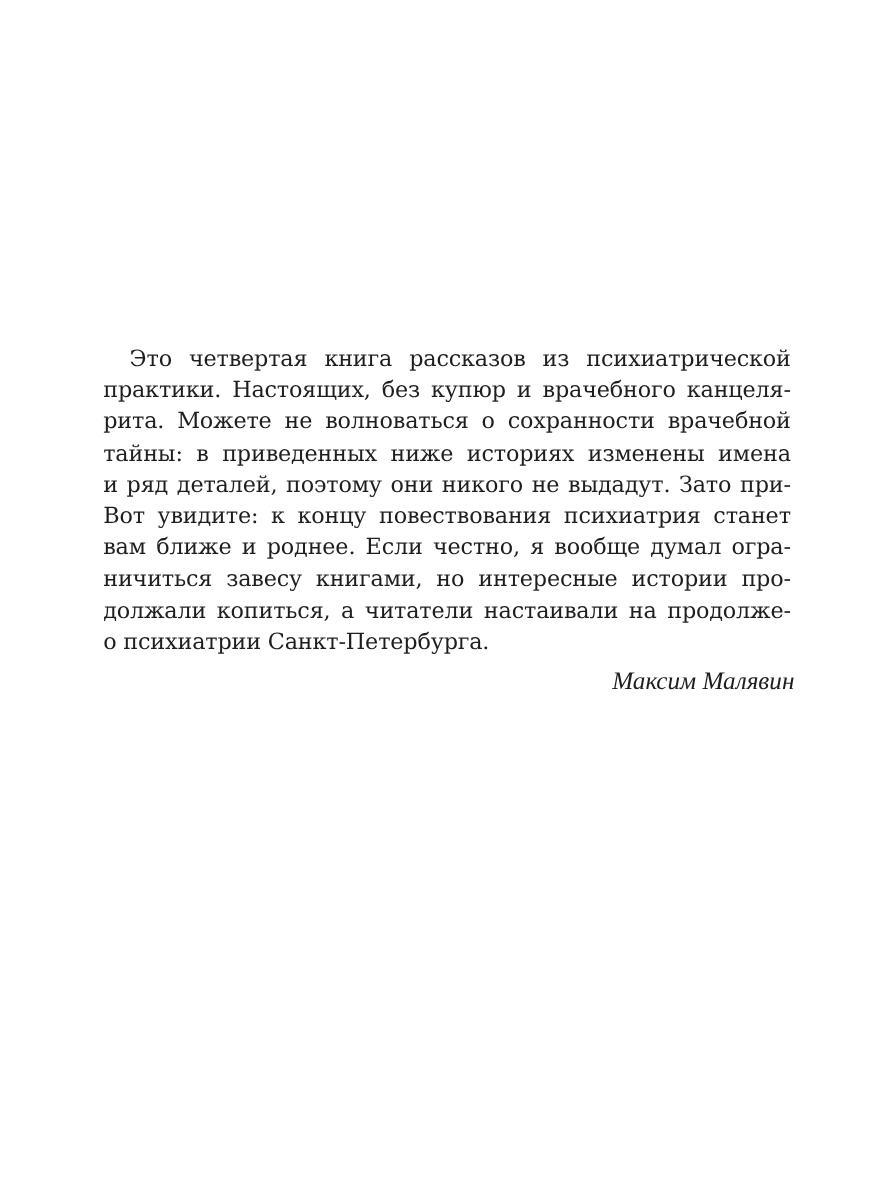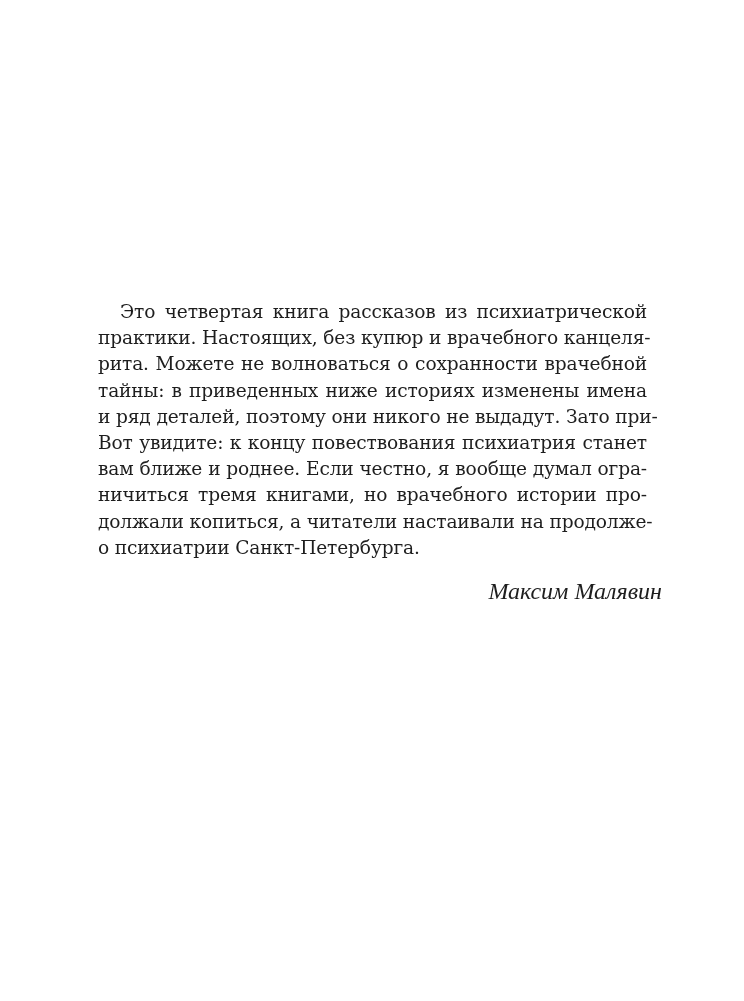--- a/index.html
+++ b/index.html
@@ -15,21 +15,21 @@
       font-family: "DejaVu Serif", "Liberation Serif", serif;
       color: #1e1e1e;
     }
     .page {
       position: absolute;
       left: 82px;
       top: 283px;
       width: 581px;
     }
     .text-block {
-      margin: 16px;
+      margin: 4px;
       padding: 0;
     }
     .line {
       display: block;
       height: 26.2px;
       line-height: 26.2px;
       font-size: 18.6px;
       white-space: nowrap;
       text-align: justify;
       text-align-last: justify;
@@ -40,37 +40,37 @@
     }
     .line.last {
       text-align: left;
       text-align-last: left;
     }
     .signature {
       display: block;
       text-align: right;
       font-style: italic;
       font-family: "Liberation Serif", "DejaVu Serif", serif;
-      font-size: 24px;
+      font-size: 21px;
       height: 28px;
       line-height: 28px;
       margin-top: 2px;
       padding-right: 1px;
     }
   </style>
 </head>
 <body>
 
 <div class="page">
   <div class="text-block">
     <span class="line first">Это четвертая книга рассказов из психиатрической</span>
     <span class="line">практики. Настоящих, без купюр и врачебного канцеля-</span>
     <span class="line">рита. Можете не волноваться о сохранности врачебной</span>
     <span class="line">тайны: в приведенных ниже историях изменены имена</span>
     <span class="line">и ряд деталей, поэтому они никого не выдадут. Зато при-</span>
     <span class="line">Вот увидите: к концу повествования психиатрия станет</span>
     <span class="line">вам ближе и роднее. Если честно, я вообще думал огра-</span>
-    <span class="line">ничиться тремя книгами, но врачебного истории про-</span>
+    <span class="line">ничиться завесу книгами, но интересные истории про-</span>
     <span class="line">должали копиться, а читатели настаивали на продолже-</span>
     <span class="line last">о психиатрии Санкт-Петербурга.</span>
   </div>
   <span class="signature">Максим Малявин</span>
 </div>
 
 </body></html>

